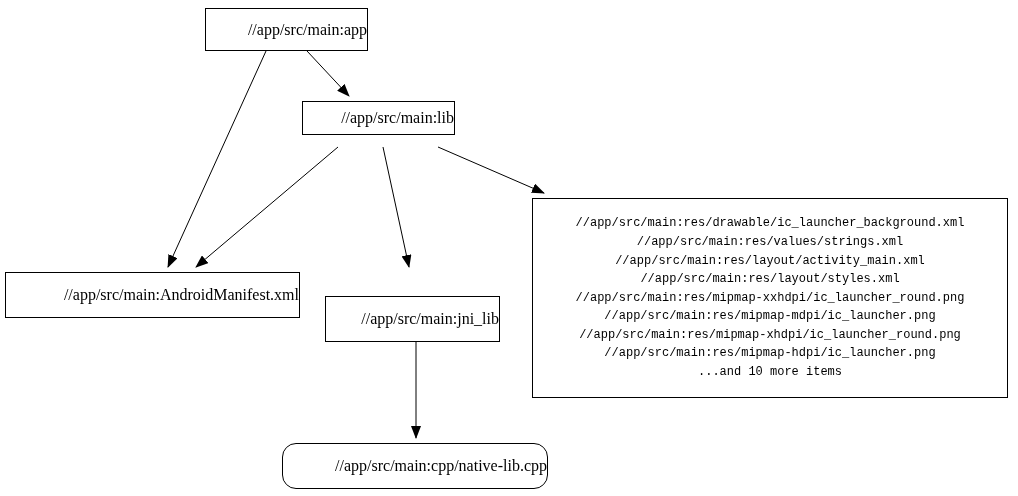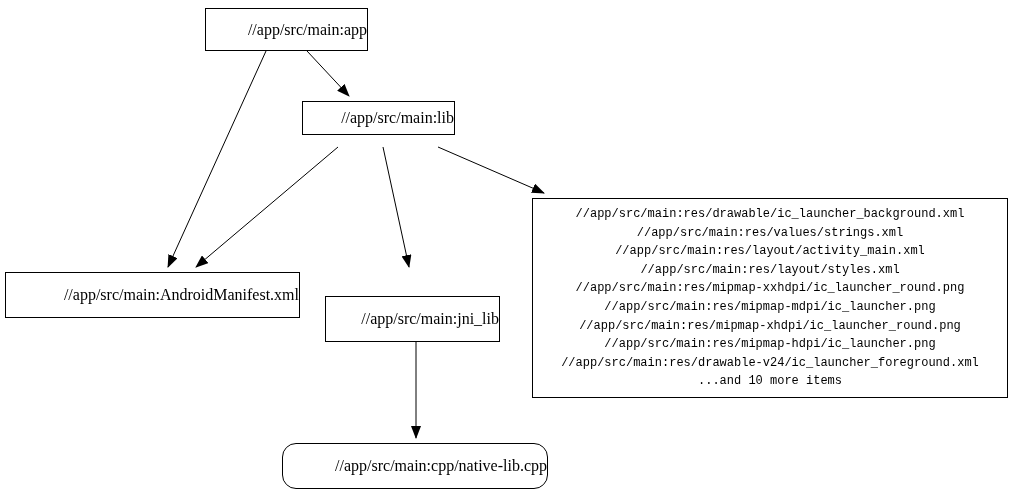--- a/index.html
+++ b/index.html
@@ -84,21 +84,20 @@
 
   <div class="node multiline" style="left:532px; top:198px; width:476px; height:200px;">
     <div class="res-line">//app/src/main:res/drawable/ic_launcher_background.xml</div>
     <div class="res-line">//app/src/main:res/values/strings.xml</div>
     <div class="res-line">//app/src/main:res/layout/activity_main.xml</div>
     <div class="res-line">//app/src/main:res/layout/styles.xml</div>
     <div class="res-line">//app/src/main:res/mipmap-xxhdpi/ic_launcher_round.png</div>
     <div class="res-line">//app/src/main:res/mipmap-mdpi/ic_launcher.png</div>
     <div class="res-line">//app/src/main:res/mipmap-xhdpi/ic_launcher_round.png</div>
     <div class="res-line">//app/src/main:res/mipmap-hdpi/ic_launcher.png</div>
-    <div class="res-line">//app/src/main:res/drawable-v24/ic_launcher_foreground.xml</div>
     <div class="res-line">...and 10 more items</div>
   </div>
 
   <div class="node" style="left:282px; top:443px; width:266px; height:46px;border-radius:14px;">
     <span>//app/src/main:cpp/native-lib.cpp</span>
   </div>
 
 </div>
 
 </body></html>

